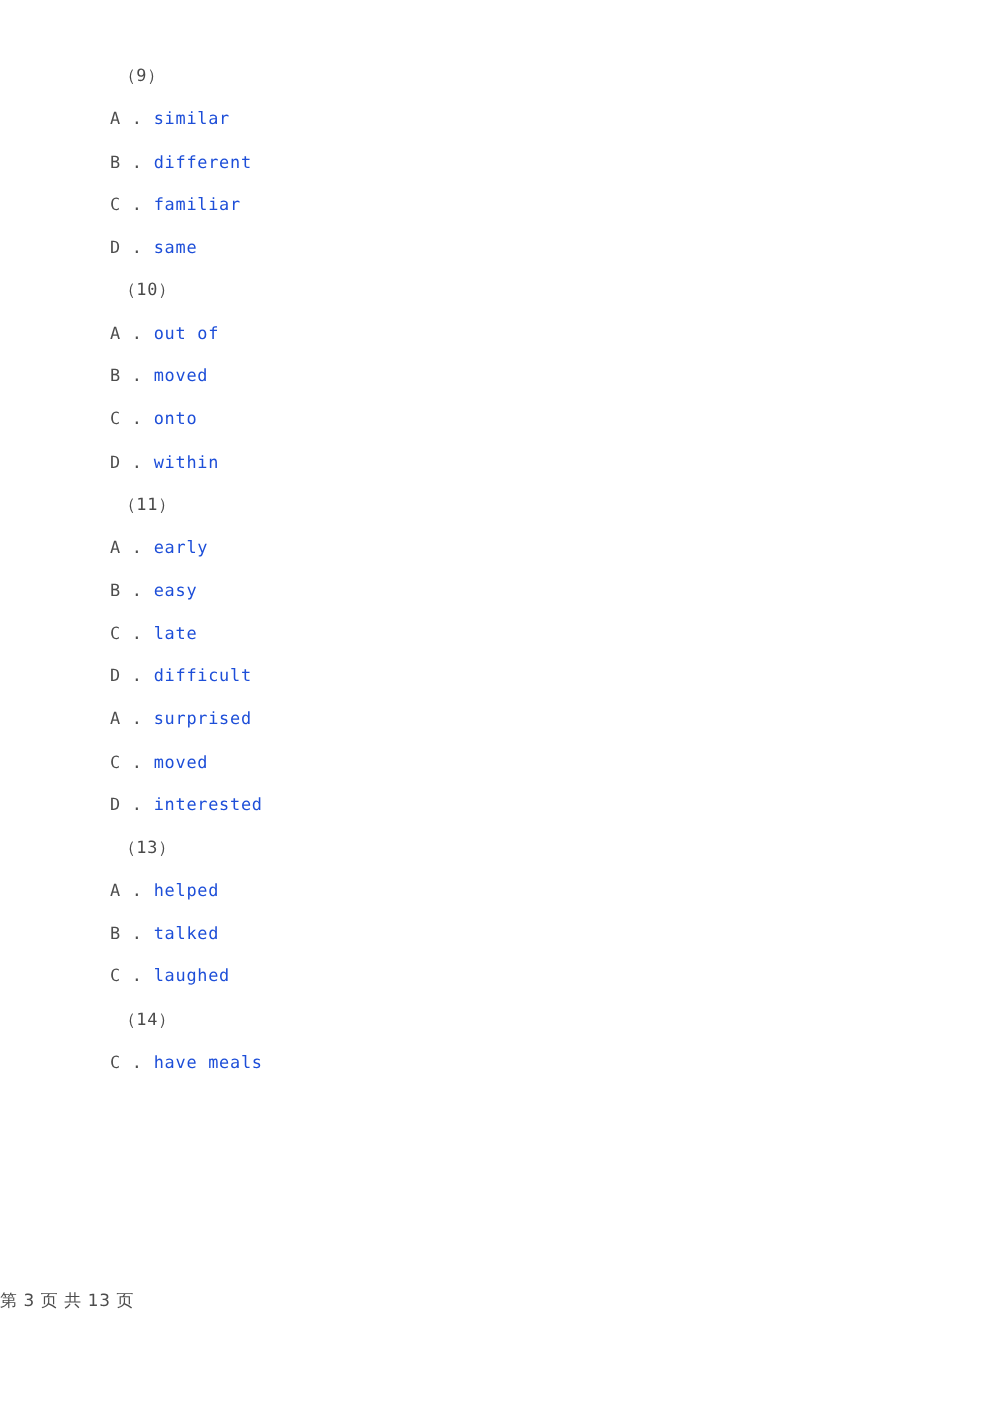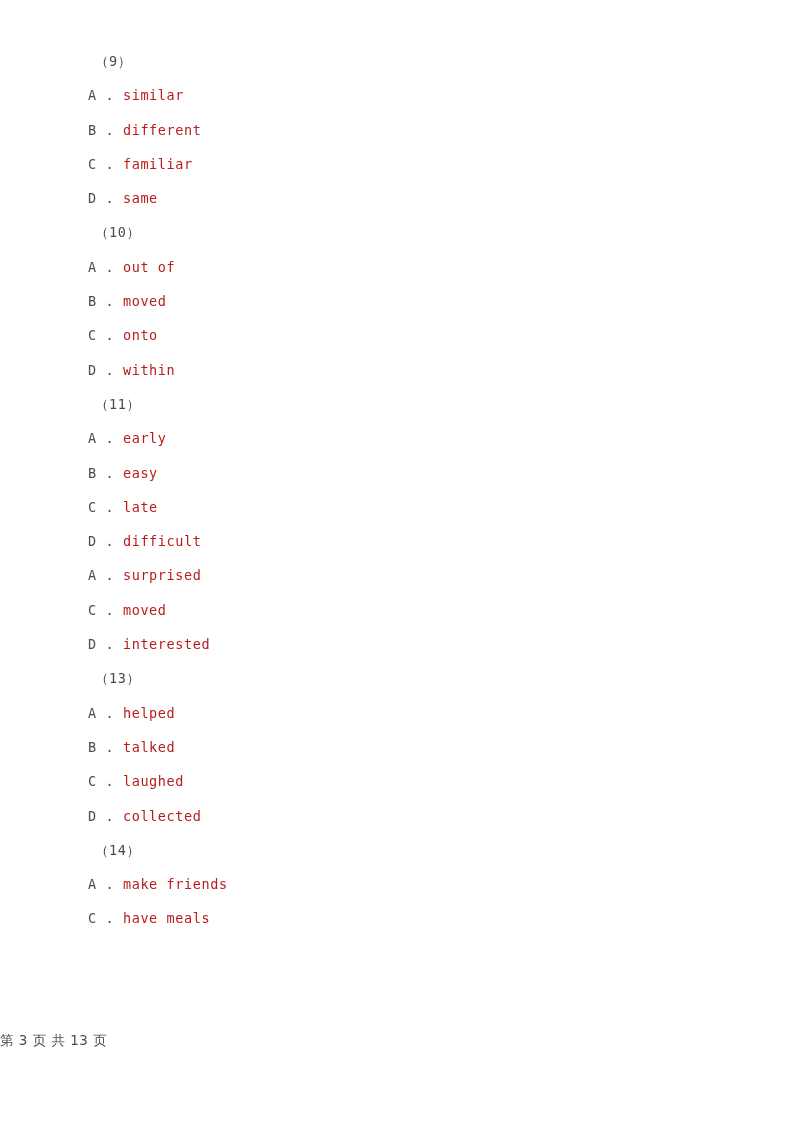--- a/index.html
+++ b/index.html
@@ -46,21 +46,21 @@
 
   .opt-letter {
     color: #4d4d4d;
   }
 
   .opt-dot {
     color: #4d4d4d;
   }
 
   .opt-text {
-    color: #b91c1c;
+    color: #1d4ed8;
   }
 
   
   .footer {
     position: absolute;
     left: 0;
     right: 0;
     top: 1032px;
     color: #4d4d4d;
     font-size: 13.5px;
@@ -90,21 +90,19 @@
       <div class="line option"><span class="opt-letter">B</span><span class="opt-dot"> . </span><span class="opt-text">easy</span></div>
       <div class="line option"><span class="opt-letter">C</span><span class="opt-dot"> . </span><span class="opt-text">late</span></div>
       <div class="line option"><span class="opt-letter">D</span><span class="opt-dot"> . </span><span class="opt-text">difficult</span></div>
       <div class="line option"><span class="opt-letter">A</span><span class="opt-dot"> . </span><span class="opt-text">surprised</span></div>
       <div class="line option"><span class="opt-letter">C</span><span class="opt-dot"> . </span><span class="opt-text">moved</span></div>
       <div class="line option"><span class="opt-letter">D</span><span class="opt-dot"> . </span><span class="opt-text">interested</span></div>
       <div class="line question">（13）</div>
       <div class="line option"><span class="opt-letter">A</span><span class="opt-dot"> . </span><span class="opt-text">helped</span></div>
       <div class="line option"><span class="opt-letter">B</span><span class="opt-dot"> . </span><span class="opt-text">talked</span></div>
       <div class="line option"><span class="opt-letter">C</span><span class="opt-dot"> . </span><span class="opt-text">laughed</span></div>
-      <div class="line option"><span class="opt-letter">D</span><span class="opt-dot"> . </span><span class="opt-text">collected</span></div>
       <div class="line question">（14）</div>
-      <div class="line option"><span class="opt-letter">A</span><span class="opt-dot"> . </span><span class="opt-text">make friends</span></div>
       <div class="line option"><span class="opt-letter">C</span><span class="opt-dot"> . </span><span class="opt-text">have meals</span></div>
     </div>
 
   <div class="footer">第 3 页 共 13 页</div>
 
 </div>
 
 </body></html>

